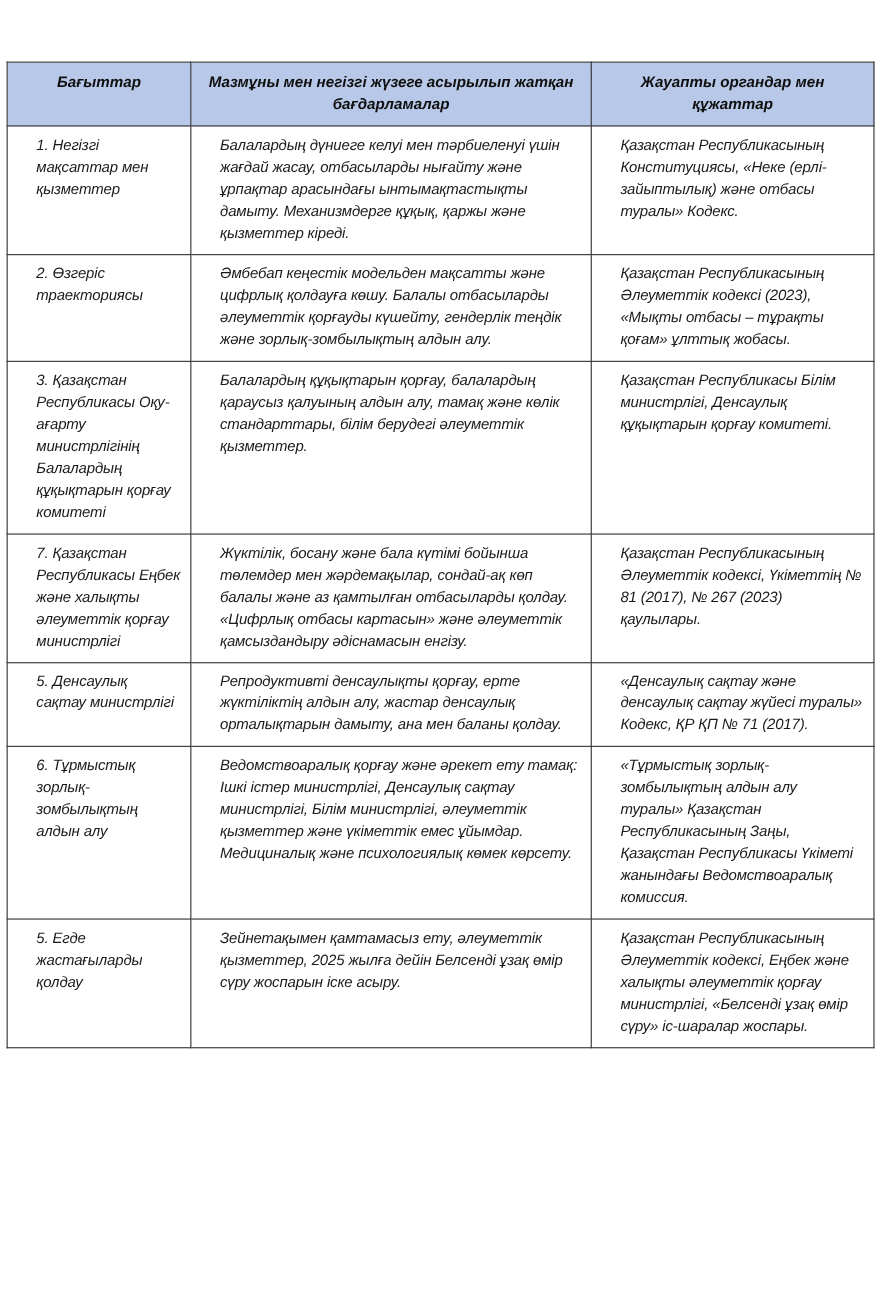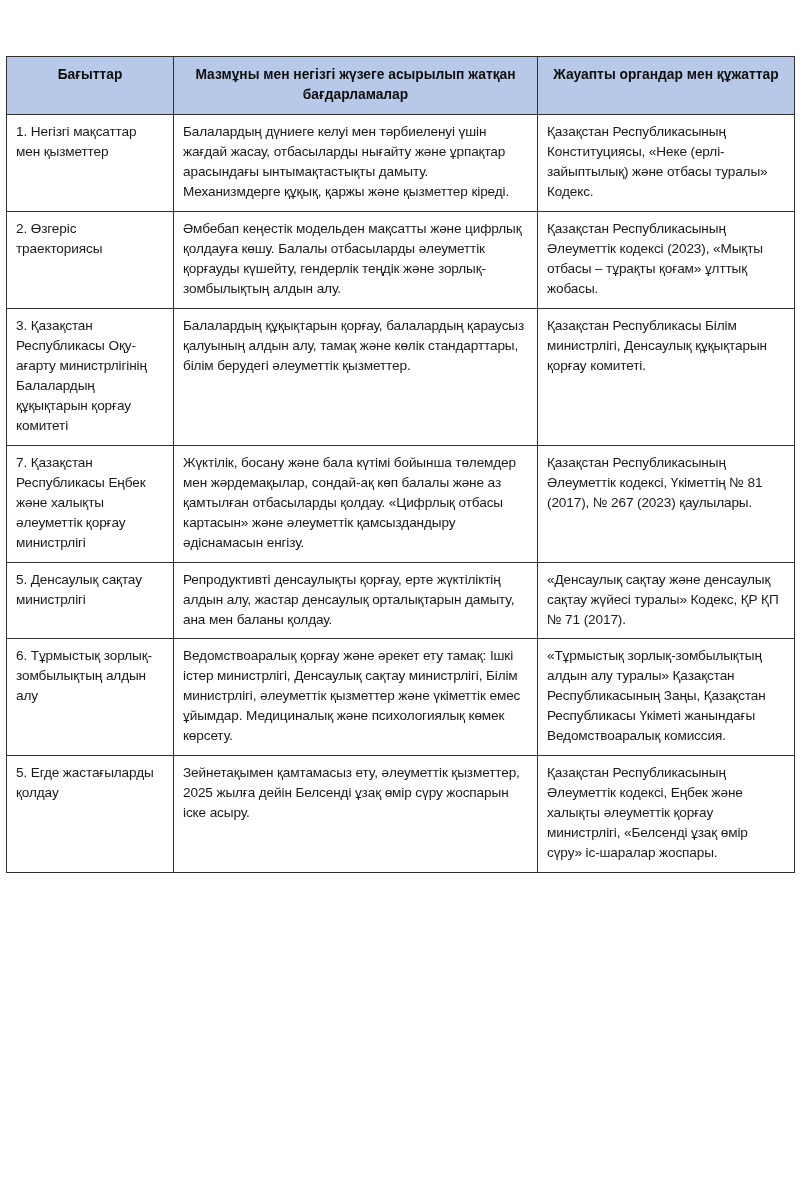--- a/index.html
+++ b/index.html
@@ -38,30 +38,31 @@
   }
   table.policy-table {
     position: absolute;
     left: 6px;
     top: 56px;
     width: 788px;
     border-collapse: collapse;
     table-layout: fixed;
     font-size: 13.6px;
     line-height: 1.47;
+    font-style: italic;
   }
   table.policy-table col.c1 { width: 167px; }
   table.policy-table col.c2 { width: 364px; }
   table.policy-table col.c3 { width: 257px; }
 
   table.policy-table th,
   table.policy-table td {
     border: 1px solid #2f2f2f;
     vertical-align: top;
-    padding: 7px 9px 9px 9px;
+    padding: 7px 9px 9px 26px;
     box-sizing: border-box;
   }
   table.policy-table thead th {
     background: #b8c8e8;
     text-align: center;
     font-weight: bold;
     font-size: 13.8px;
     line-height: 1.42;
     padding: 8px 10px 10px 10px;
     color: #0f0f0f;

